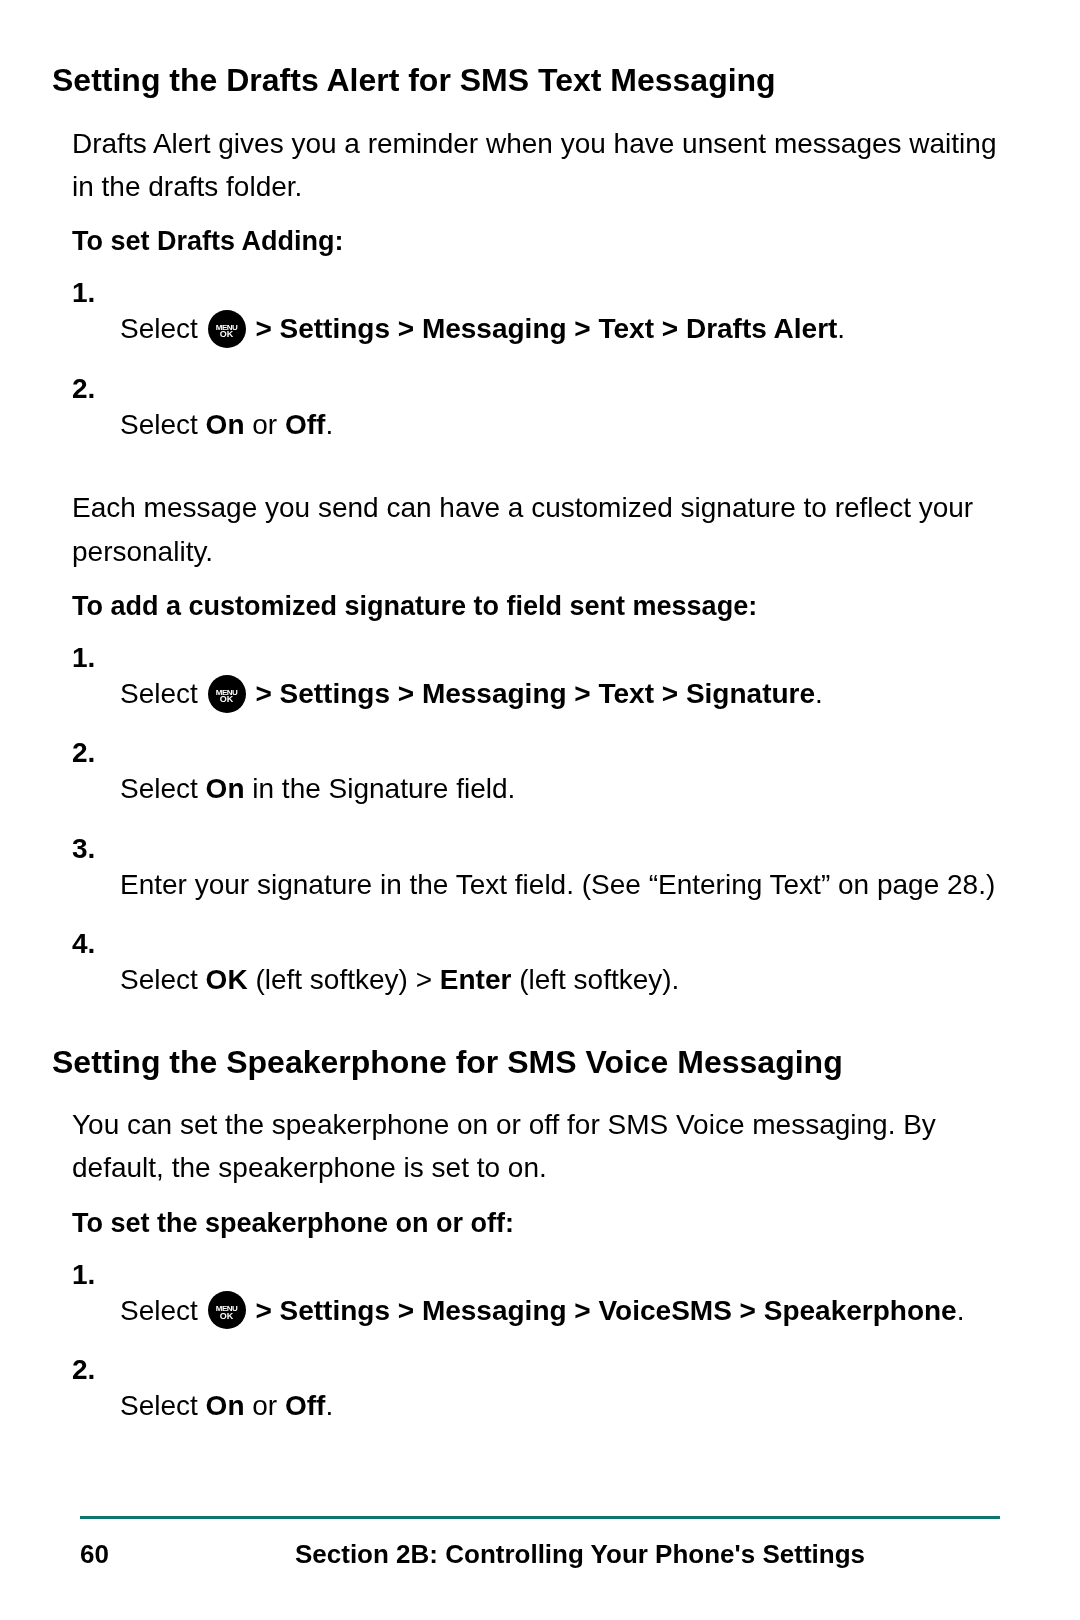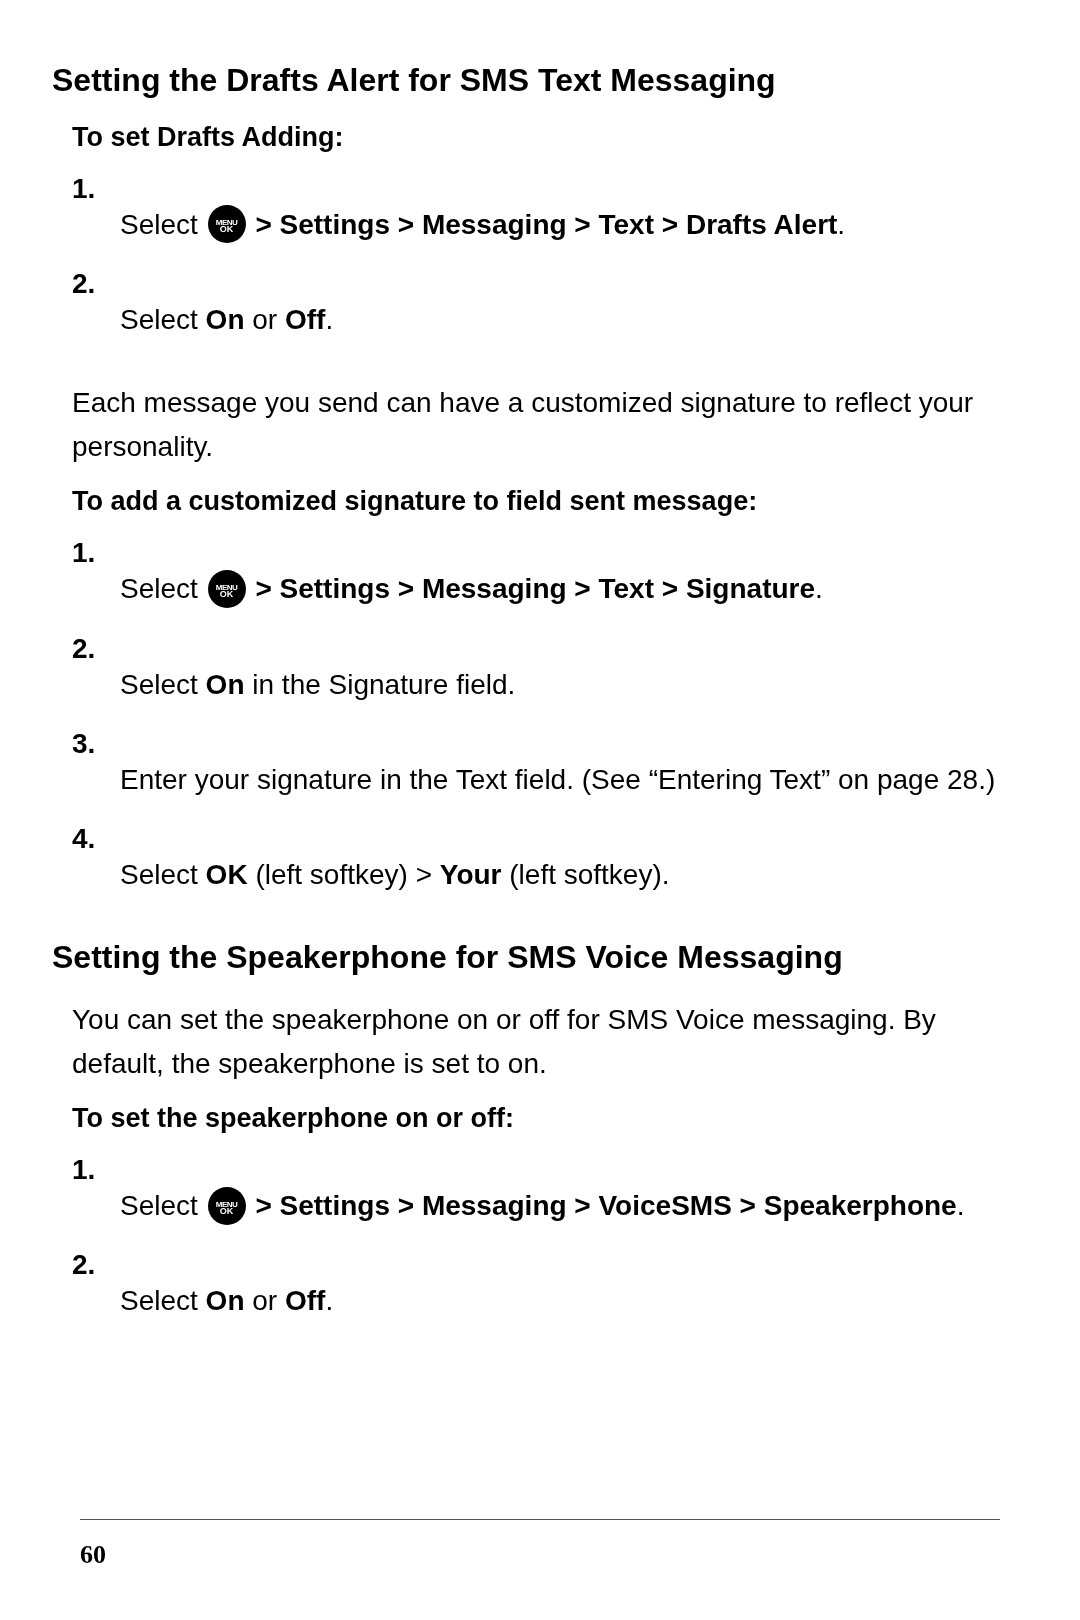--- a/index.html
+++ b/index.html
@@ -108,23 +108,22 @@
       transform: translateX(-50%);
     }
 
     .footer {
       position: absolute;
       bottom: 50px;
       left: 80px;
       right: 80px;
       display: flex;
       align-items: center;
-      border-top: 1px solid #0f766e;
+      border-top: 3px solid #0f766e;
       padding-top: 20px;
-      font-family: Liberation Serif, serif;
     }
 
     .footer-page {
       font-size: 26px;
       font-weight: 700;
       min-width: 80px;
     }
 
     .footer-title {
       font-size: 26px;
@@ -133,20 +132,21 @@
       flex: 1;
     }
   </style>
 </head>
 <body>
 
 <div class="page-content">
 
   <div class="section">
     <div class="section-title">Setting the Drafts Alert for SMS Text Messaging</div>
+    <div class="section-body">Drafts Alert gives you a reminder when you have unsent messages waiting in the drafts folder.</div>
     <div class="instruction-label">To set Drafts Adding:</div>
     <ol class="steps-list">
       <li>
         <span class="step-number">1.</span>
         <span class="step-content">
           Select <span class="menu-icon-inner"></span> <b>&gt; Settings &gt; Messaging &gt; Text &gt; Drafts Alert</b>.
         </span>
       </li>
       <li>
         <span class="step-number">2.</span>
@@ -175,21 +175,21 @@
       </li>
       <li>
         <span class="step-number">3.</span>
         <span class="step-content">
           Enter your signature in the Text field. (See “Entering Text” on page 28.)
         </span>
       </li>
       <li>
         <span class="step-number">4.</span>
         <span class="step-content">
-          Select <b>OK</b> (left softkey) &gt; <b>Your</b> (left softkey).
+          Select <b>OK</b> (left softkey) &gt; <b>Enter</b> (left softkey).
         </span>
       </li>
     </ol>
   </div>
 
   <div class="section">
     <div class="section-title">Setting the Speakerphone for SMS Voice Messaging</div>
     <div class="section-body">You can set the speakerphone on or off for SMS Voice messaging. By default, the speakerphone is set to on.</div>
     <div class="instruction-label">To set the speakerphone on or off:</div>
     <ol class="steps-list">
@@ -205,13 +205,14 @@
           Select <b>On</b> or <b>Off</b>.
         </span>
       </li>
     </ol>
   </div>
 
 </div>
 
 <div class="footer">
   <span class="footer-page">60</span>
+  <span class="footer-title">Section 2B: Controlling Your Phone's Settings</span>
 </div>
 
 </body></html>

